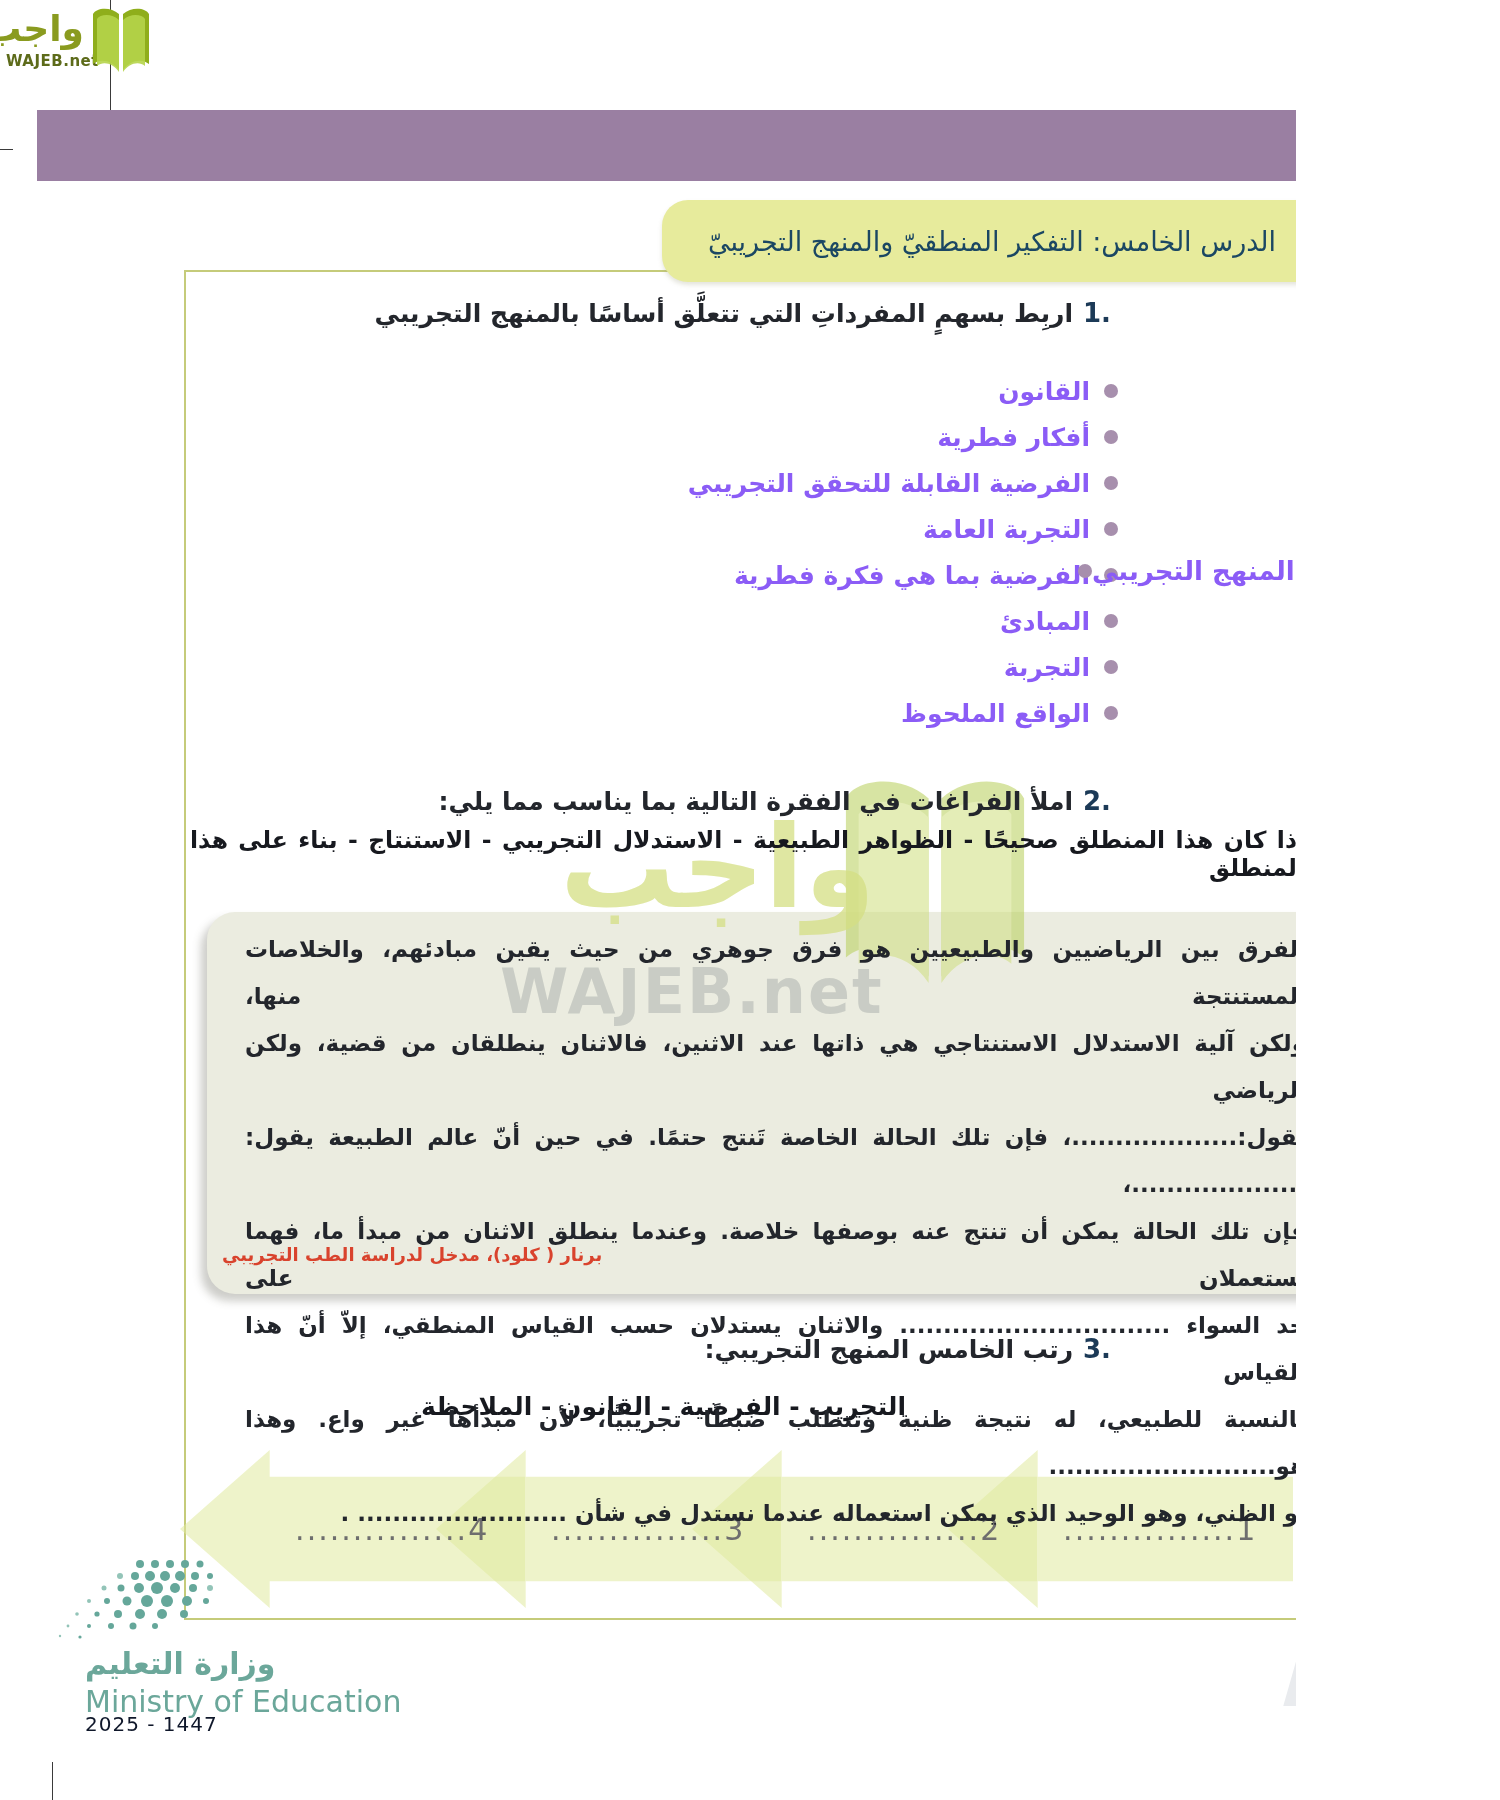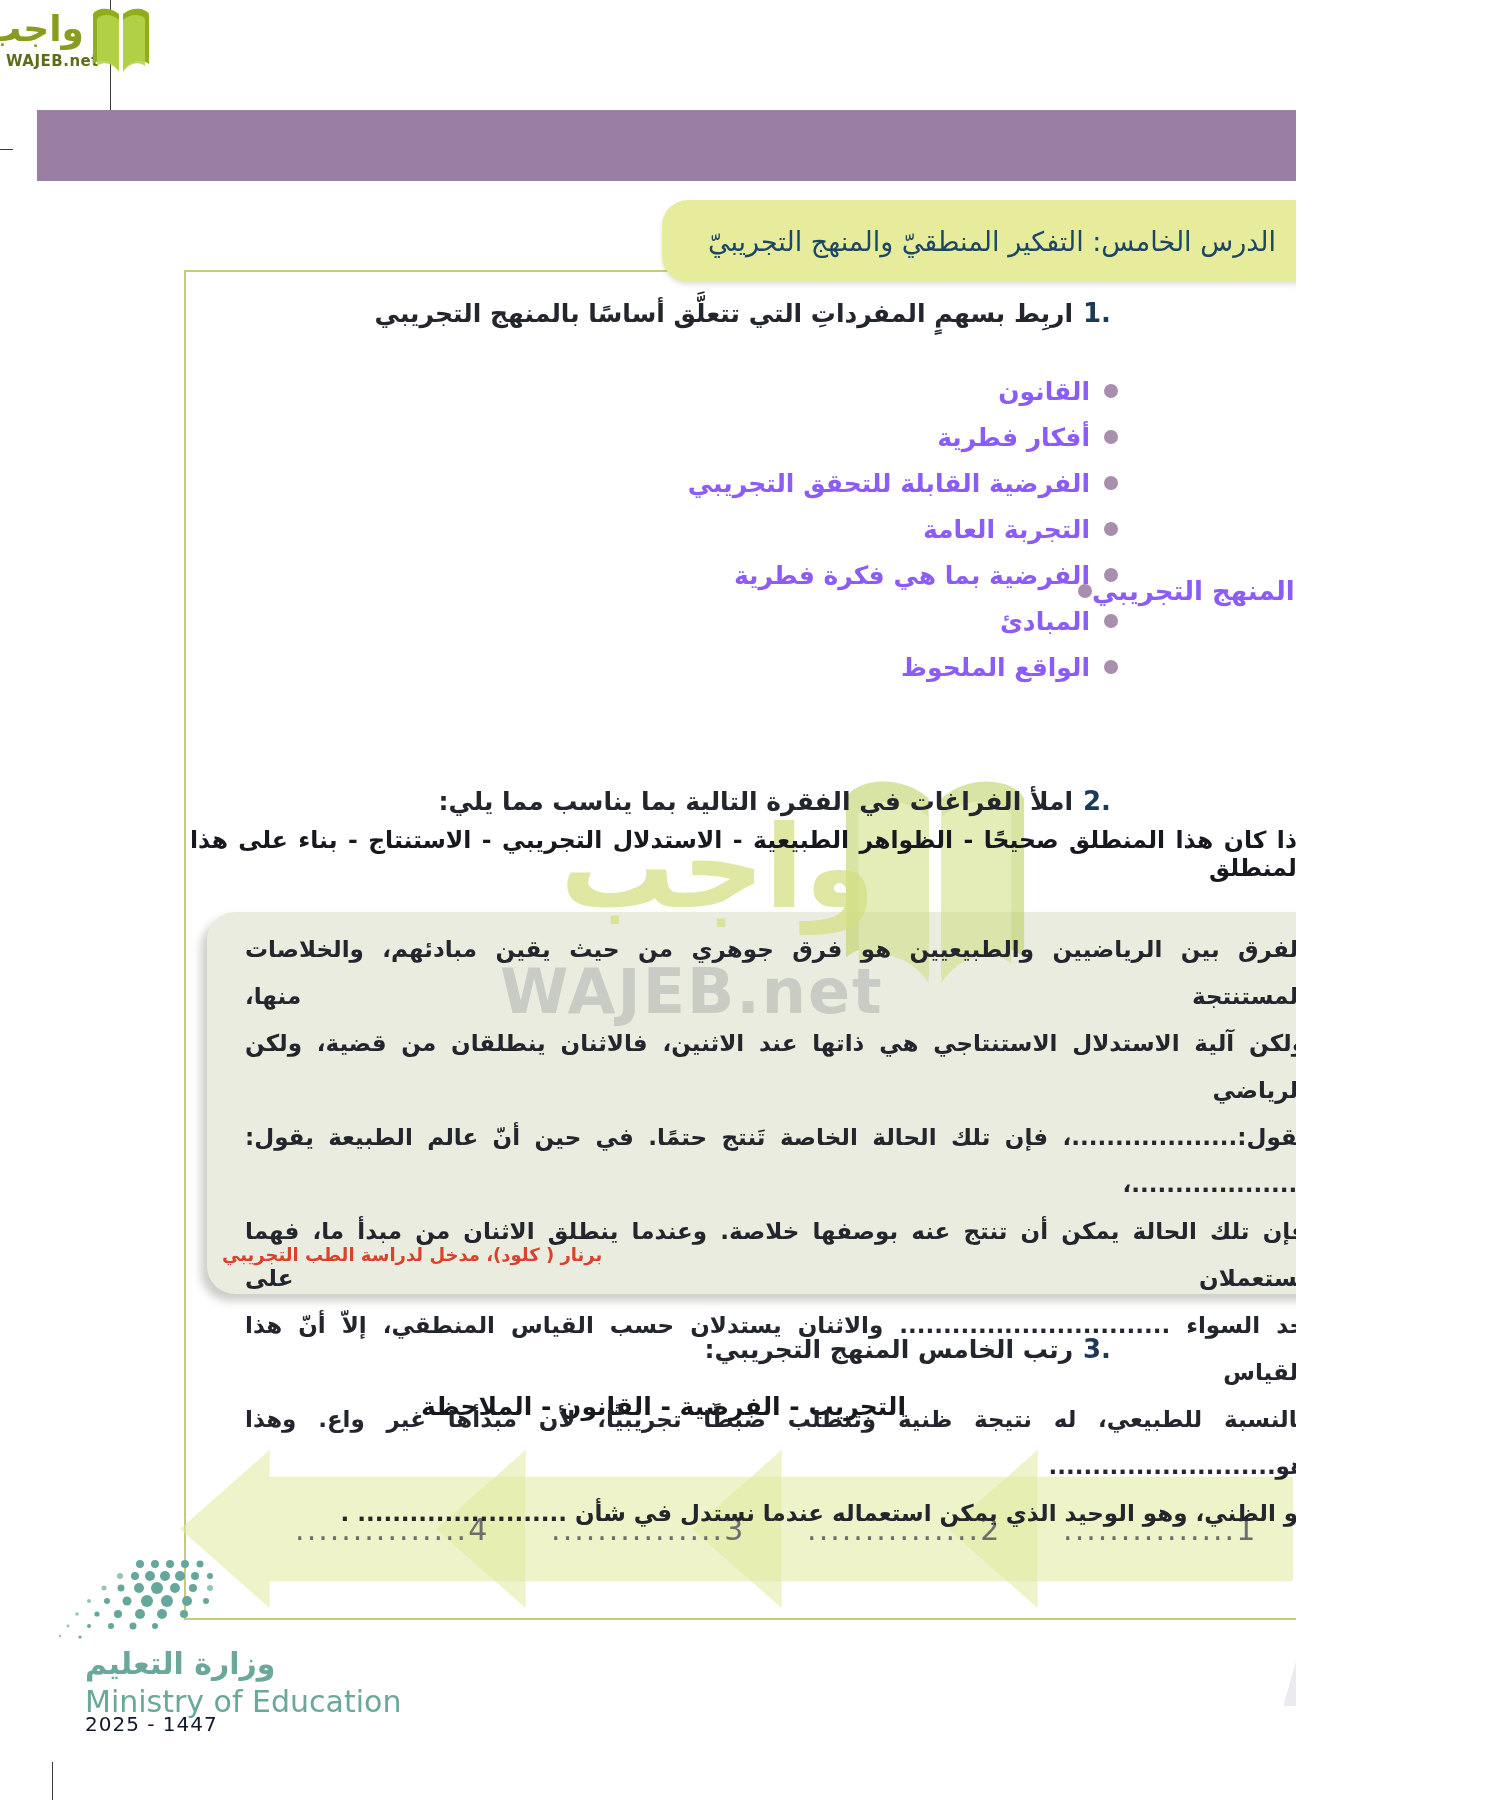--- a/index.html
+++ b/index.html
@@ -32,21 +32,21 @@
   
   .q-row{direction:rtl;display:flex;gap:10px;align-items:baseline;z-index:2;}
   .q-num{font-size:26px;font-weight:800;color:#1c3a57;}
   .q-prompt{font-size:25px;font-weight:600;color:#23262c;}
 
   
   #match-list{right:178px;top:368px;display:flex;flex-direction:column;direction:rtl;width:600px;}
   .match-item{display:flex;align-items:center;gap:14px;height:46px;direction:rtl;}
   .bullet{width:14px;height:14px;border-radius:50%;background:#a78fad;flex:0 0 auto;}
   .match-label{font-size:25px;font-weight:700;color:#8b5cf6;}
-  #q1-target{left:1078px;top:576px;display:flex;align-items:center;direction:ltr;}
+  #q1-target{left:1078px;top:556px;display:flex;align-items:center;direction:ltr;}
   #q1-target .match-label{font-size:26px;}
 
   
   #q2-bank{left:190px;top:826px;width:1115px;direction:rtl;text-align:justify;text-align-last:justify;
            font-size:23.5px;font-weight:800;color:#17191f;z-index:2;}
   #passage-box{left:207px;top:912px;width:1135px;height:382px;background:#ebece0;border-radius:28px;
                box-shadow:-6px 7px 9px rgba(90,90,75,.30);}
   #passage-text{position:relative;z-index:2;padding:14px 36px 0 38px;direction:rtl;}
   .passage-line{font-size:23px;font-weight:700;color:#23262c;line-height:47px;
                 text-align:justify;text-align-last:justify;}
@@ -142,20 +142,24 @@
         <span class="bullet"></span>
         <span class="match-label">التجربة العامة</span>
       </div>
     <div class="match-item">
         <span class="bullet"></span>
         <span class="match-label">الفرضية بما هي فكرة فطرية</span>
       </div>
     <div class="match-item">
         <span class="bullet"></span>
         <span class="match-label">المبادئ</span>
+      </div>
+    <div class="match-item">
+        <span class="bullet"></span>
+        <span class="match-label">التجربة</span>
       </div>
     <div class="match-item">
         <span class="bullet"></span>
         <span class="match-label">الواقع الملحوظ</span>
       </div>
   </div>
 
   <div class="abs" id="q1-target">
     <span class="bullet"></span>
     <span class="match-label">المنهج التجريبي</span>

